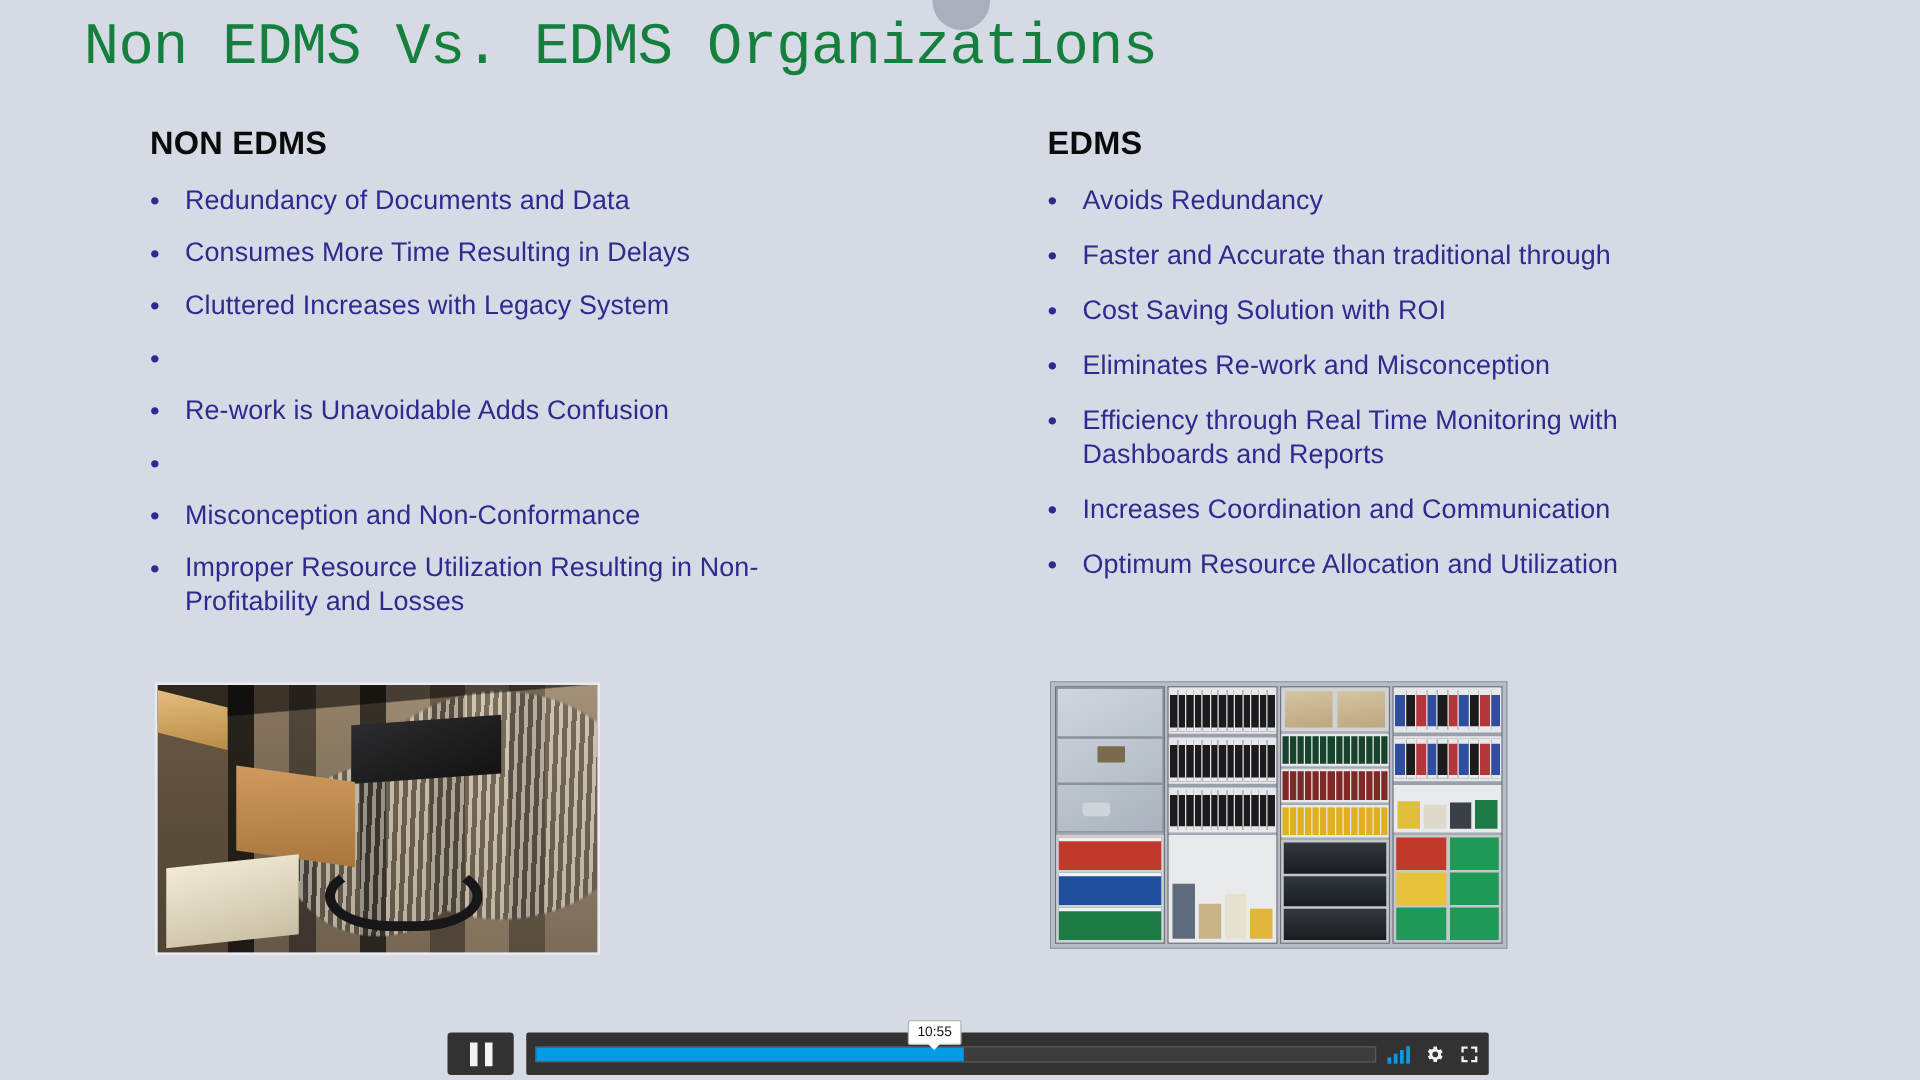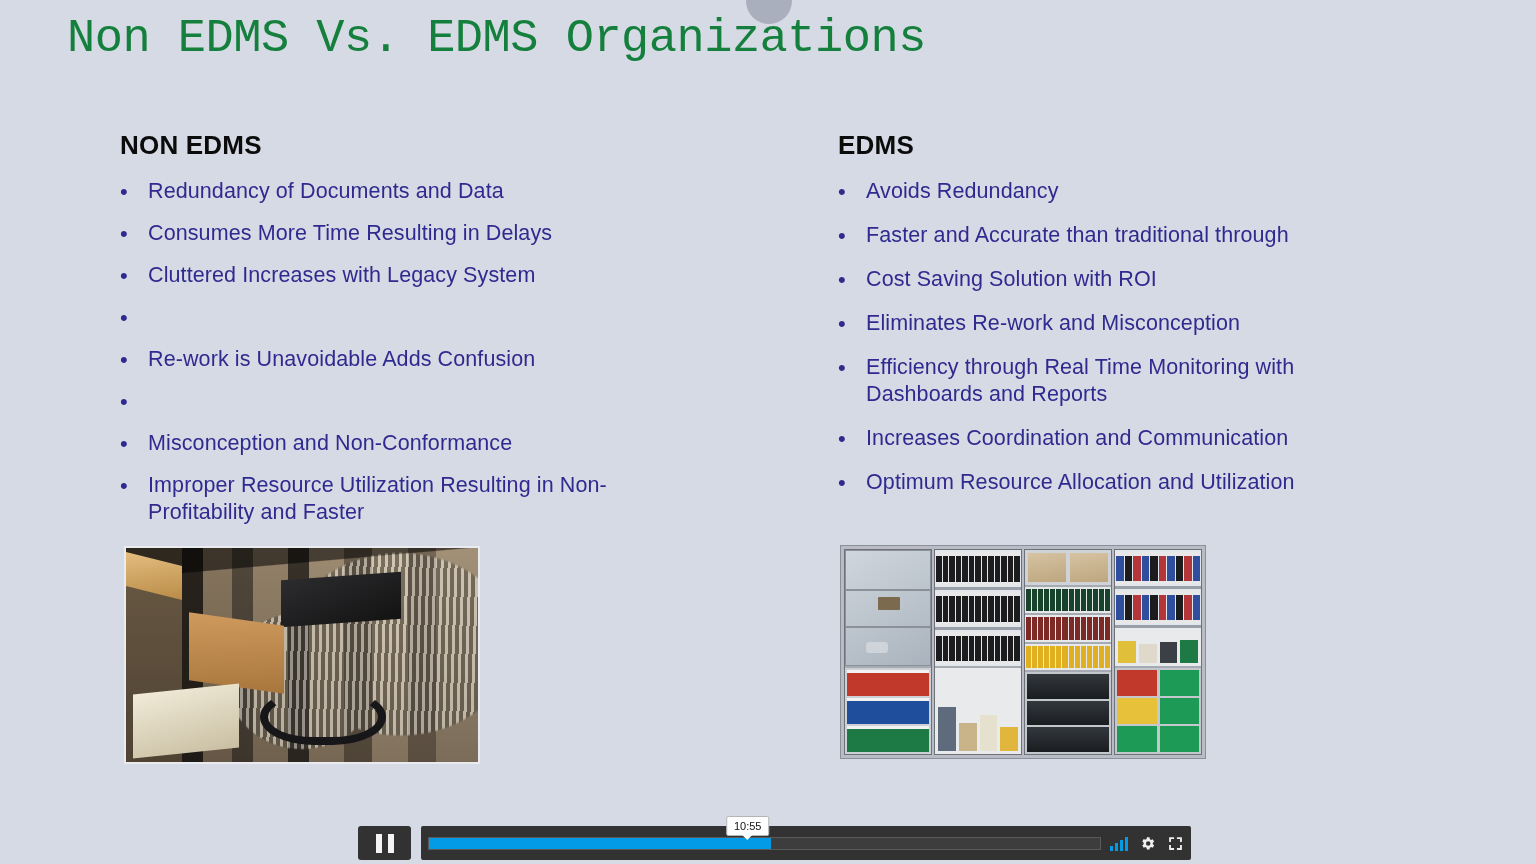--- a/index.html
+++ b/index.html
@@ -21,21 +21,21 @@
   
   .title {
     position:absolute; left:21px; top:12px;
     font-size:47px; font-weight:400; letter-spacing:-0.5px;
     color:#15803d; white-space:nowrap;
     font-family:Liberation Mono, monospace;
     margin-left:46px;
   }
 
   
-  .col { position:absolute; top:130px; }
+  .col { position:absolute; top:99px; }
   .col-left  { left:120px;  width:560px; }
   .col-right { left:838px;  width:570px; }
 
   .col-head {
     font-size:26px; font-weight:bold; color:#0b0b0b;
     margin-bottom:17px; letter-spacing:0.2px;
   }
 
   ul.bullets { list-style:none; }
   ul.bullets li {
@@ -218,21 +218,21 @@
       </li>
       <li>
         <span class="dot">•</span>
       </li>
       <li>
         <span class="dot">•</span>
         <span class="txt">Misconception and Non-Conformance</span>
       </li>
       <li>
         <span class="dot">•</span>
-        <span class="txt">Improper Resource Utilization Resulting in Non-Profitability and Faster</span>
+        <span class="txt">Improper Resource Utilization Resulting in Non-Profitability and Losses</span>
       </li>
     </ul>
   </div>
 
   <div class="col col-right">
     <div class="col-head">EDMS</div>
     <ul class="bullets">
       <li>
         <span class="dot">•</span>
         <span class="txt">Avoids Redundancy</span>

